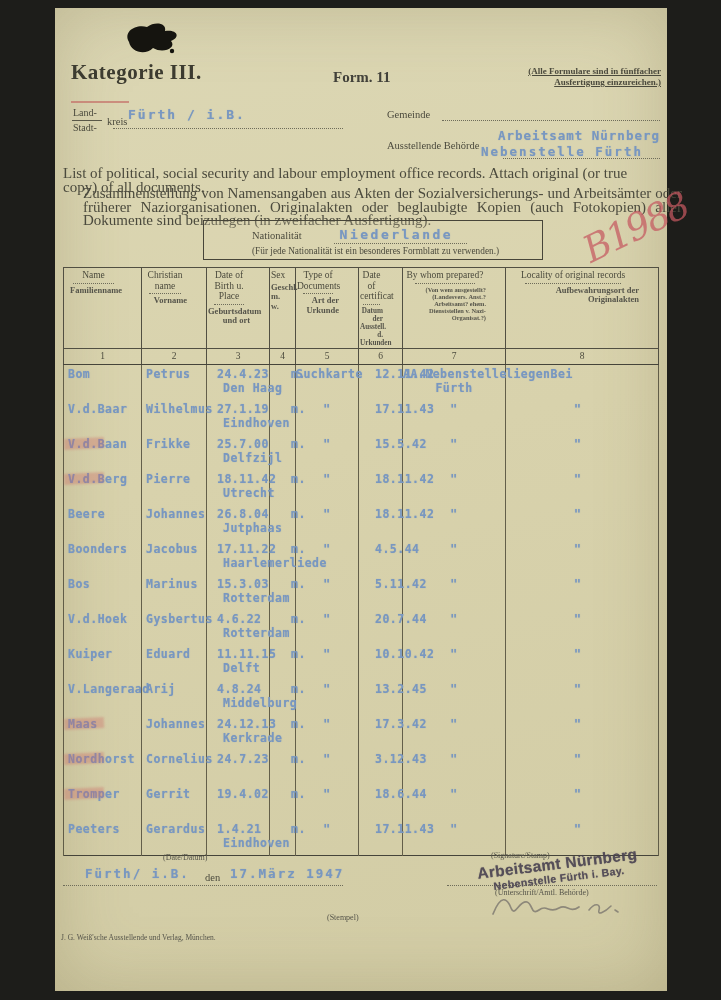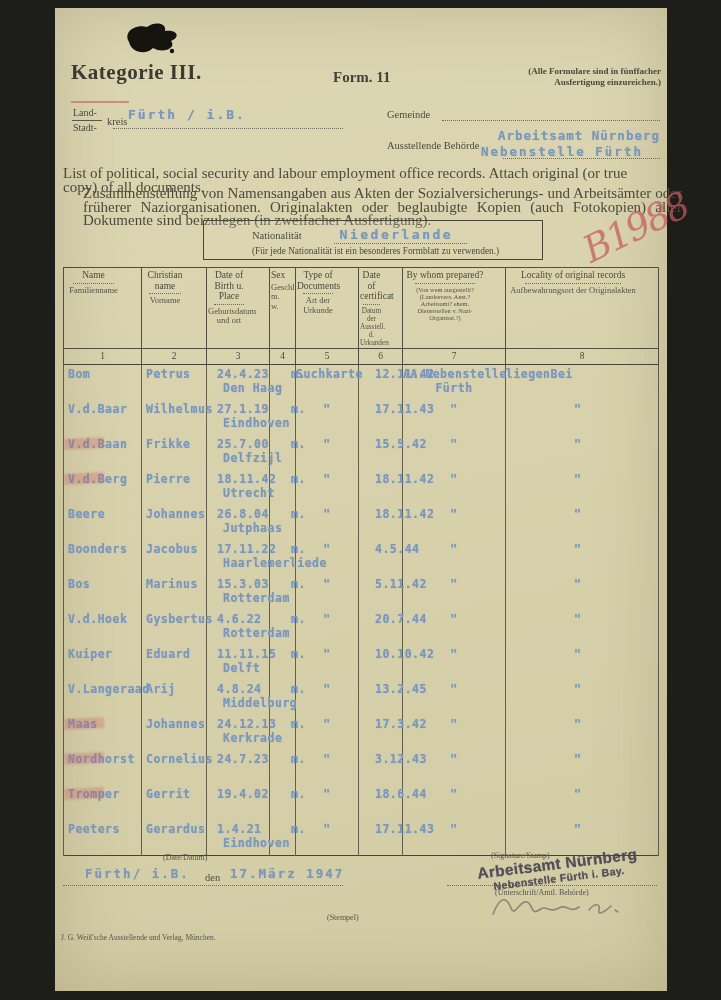--- a/index.html
+++ b/index.html
@@ -21,21 +21,21 @@
   .intro{font-size:15px;line-height:13.5px;color:#4b4a3d;}
   .natbox{border:1.5px solid #474539;padding:4px 8px 3px 8px;background:rgba(222,217,180,.25);}
   .red-annot{font-family:"DejaVu Serif",serif;font-style:italic;font-size:37px;
              color:rgba(197,88,95,.72);transform:rotate(-26deg);letter-spacing:-2px;}
   
   table.rec{border-collapse:collapse;table-layout:fixed;width:595px;position:absolute;
             left:8px;top:259px;border:1.5px solid #45443a;}
   table.rec th{border:1px solid #514f42;padding:2px 19px 1px 1px;vertical-align:top;
                font-weight:normal;height:62px;}
   .hd-en{font-size:9.5px;line-height:10.5px;text-align:center;color:#4b4a3d;}
-  .hd-de{font-size:8.5px;line-height:9.5px;text-align:center;color:#55544a;margin-top:2px;}
+  .hd-de{font-size:8.5px;line-height:9.5px;text-align:right;color:#55544a;margin-top:2px;font-weight:bold;}
   .hd-de.tiny{font-size:6.4px;line-height:7px;}
   .hd-de.small{font-size:7.2px;line-height:8px;}
   .hd-sep{border-bottom:1px dotted #6e6c5a;width:72%;margin:2px auto 0 auto;height:0;}
   td.num{border:1px solid #514f42;border-bottom:1.5px solid #45443a;font-size:9.5px;
          text-align:center;height:13px;color:#4b4a3d;}
   tbody.recbody td{border-left:1px solid rgba(70,66,50,.8);border-right:1px solid rgba(70,66,50,.8);
          height:33px;vertical-align:top;padding:2px 0 0 0;font-size:11.5px;line-height:14px;}
   .c-name .typed{position:relative;padding-left:4px;display:inline-block;}
   .c-vorname .typed{padding-left:4px;display:inline-block;}
   .c-birth .typed{padding-left:10px;display:block;}
@@ -61,21 +61,21 @@
 <div class="paper">
 
   <svg class="abs" style="left:66px;top:12px;" width="64" height="40" viewBox="0 0 64 40">
     <path d="M8,22 C2,12 14,4 26,7 C34,1 46,3 44,11 C56,9 60,17 50,21 C56,28 42,34 32,28 C24,36 10,32 8,22 Z" fill="#15140f"></path>
     <circle cx="51" cy="31" r="2.2" fill="#15140f"></circle>
   </svg>
 
   <div class="abs title" style="left:16px;top:52px;">Kategorie III.</div>
   <div class="abs red-rule" style="left:16px;top:93px;width:58px;"></div>
   <div class="abs formnum" style="left:278px;top:61px;">Form. 11</div>
-  <div class="abs notice" style="left:390px;top:58px;width:216px;">
+  <div class="abs notice" style="left:390px;top:58px;width:216px;text-decoration:underline;">
     <div>(Alle Formulare sind in fünffacher</div>
     <div>Ausfertigung einzureichen.)</div>
   </div>
 
   <div class="abs lbl" style="left:18px;top:99px;font-size:10px;">Land-</div>
   <div class="abs" style="left:17px;top:112px;width:30px;border-bottom:1px solid #5a5848;"></div>
   <div class="abs lbl" style="left:18px;top:114px;font-size:10px;">Stadt-</div>
   <div class="abs lbl" style="left:52px;top:108px;">kreis</div>
   <div class="dotline" style="left:58px;top:120px;width:230px;"></div>
   <div class="abs typed" style="left:73px;top:99px;font-size:13px;letter-spacing:2px;">Fürth / i.B.</div>

